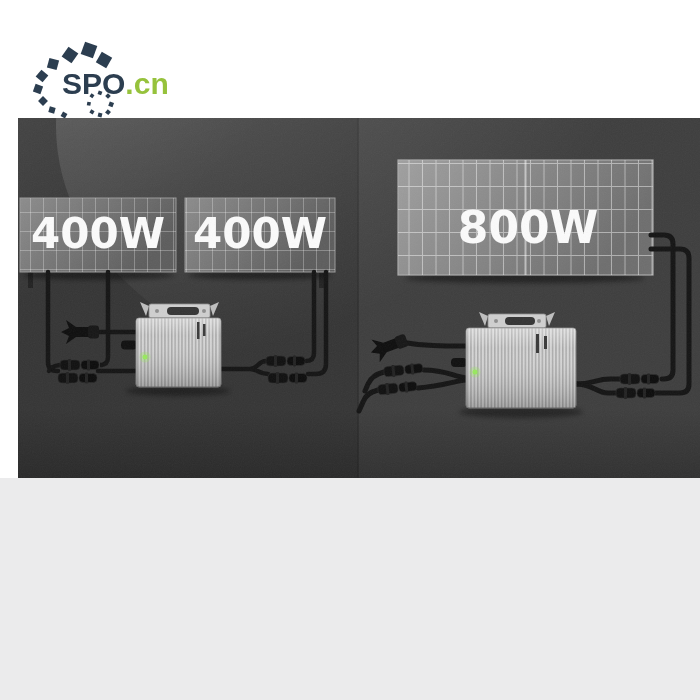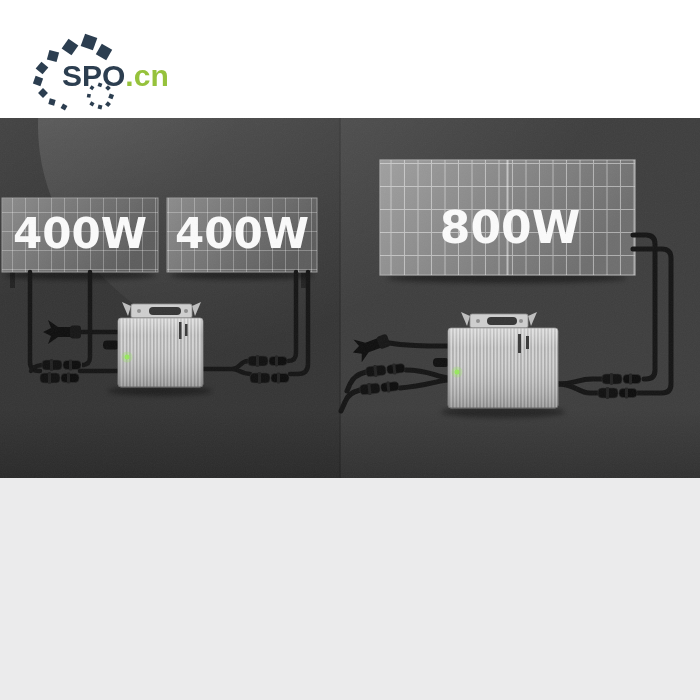--- a/index.html
+++ b/index.html
@@ -1,20 +1,20 @@
 <!DOCTYPE html>
 <html><head>
 <meta charset="utf-8">
 <style>
   html,body{margin:0;padding:0;background:#fff;}
   .stage{position:relative;width:700px;height:700px;overflow:hidden;
          font-family:"Liberation Sans",sans-serif;background:#fff;}
-  .header{position:absolute;left:0;top:8px;width:700px;height:118px;background:#ffffff;}
+  .header{position:absolute;left:0;top:16px;width:700px;height:118px;background:#ffffff;}
   .logo{position:absolute;left:14px;top:2px;}
-  .photo-wrap{position:absolute;left:0;top:118px;width:616px;height:360px;}
+  .photo-wrap{position:absolute;left:18px;top:118px;width:616px;height:360px;}
   .footer{position:absolute;left:0;top:478px;width:700px;height:222px;background:#ebebec;}
 </style>
 </head>
 <body>
 
 <div class="stage">
 
   <div class="header">
     <svg class="logo" width="160" height="112" viewBox="0 0 160 112">
       <g fill="#2c3e50">

